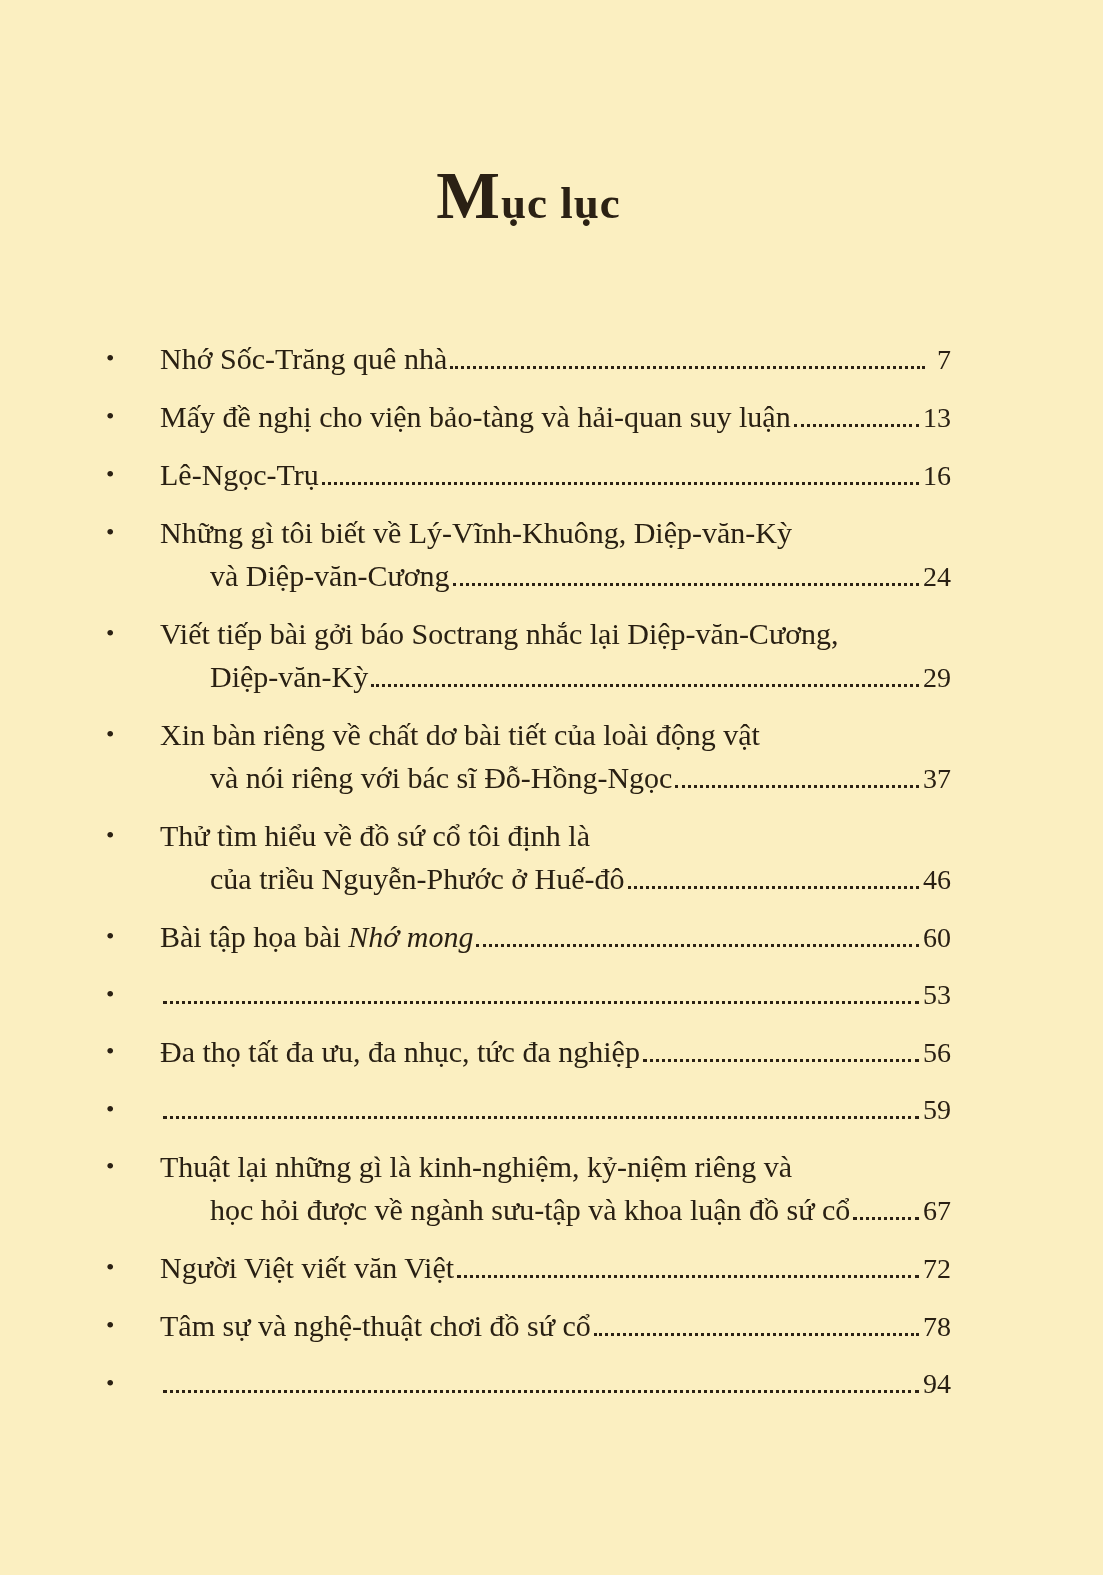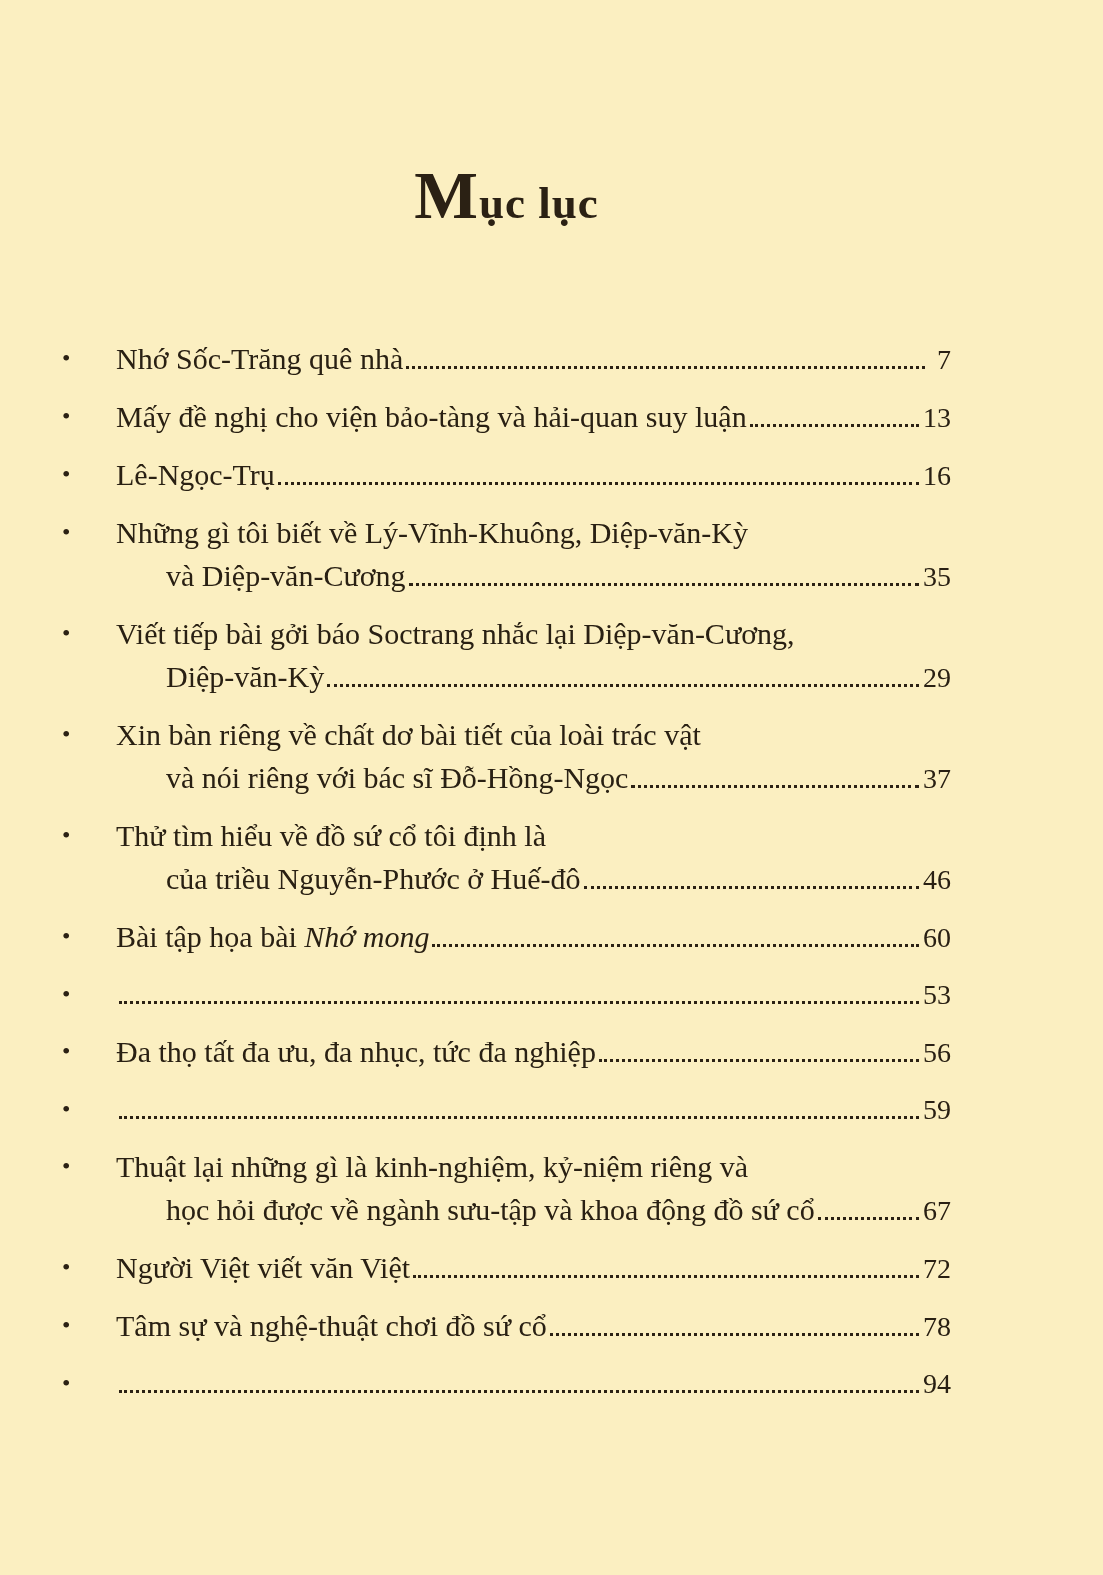--- a/index.html
+++ b/index.html
@@ -11,21 +11,21 @@
     height: 1575px;
     background: #FBEFC1;
     overflow: hidden;
     font-family: "Liberation Serif", "DejaVu Serif", serif;
     color: #292013;
   }
   .page {
     box-sizing: border-box;
     width: 1103px;
     height: 1470px;
-    padding: 160px 152px 0 62px;
+    padding: 160px 152px 0 106px;
   }
   .page-title {
     margin: 0;
     text-align: center;
     font-size: 45px;
     font-weight: 700;
     line-height: 72px;
     letter-spacing: 1px;
     color: #2b2114;
   }
@@ -126,21 +126,21 @@
 
   <div class="entry">
     <span class="bullet">•</span>
     <div class="entry-content">
           <div class="line">
             <span class="entry-text"><span>Những gì tôi biết về Lý-Vĩnh-Khuông, Diệp-văn-Kỳ</span></span>
           </div>
           <div class="line continuation">
             <span class="entry-text"><span>và Diệp-văn-Cương</span></span>
             <span class="leader"></span>
-            <span class="page-num">35</span>
+            <span class="page-num">24</span>
           </div>
         </div>
   </div>
 
   <div class="entry">
     <span class="bullet">•</span>
     <div class="entry-content">
           <div class="line">
             <span class="entry-text"><span>Viết tiếp bài gởi báo Soctrang nhắc lại Diệp-văn-Cương,</span></span>
           </div>
@@ -149,21 +149,21 @@
             <span class="leader"></span>
             <span class="page-num">29</span>
           </div>
         </div>
   </div>
 
   <div class="entry">
     <span class="bullet">•</span>
     <div class="entry-content">
           <div class="line">
-            <span class="entry-text"><span>Xin bàn riêng về chất dơ bài tiết của loài trác vật</span></span>
+            <span class="entry-text"><span>Xin bàn riêng về chất dơ bài tiết của loài động vật</span></span>
           </div>
           <div class="line continuation">
             <span class="entry-text"><span>và nói riêng với bác sĩ Đỗ-Hồng-Ngọc</span></span>
             <span class="leader"></span>
             <span class="page-num">37</span>
           </div>
         </div>
   </div>
 
   <div class="entry">
@@ -222,21 +222,21 @@
         </div>
   </div>
 
   <div class="entry">
     <span class="bullet">•</span>
     <div class="entry-content">
           <div class="line">
             <span class="entry-text"><span>Thuật lại những gì là kinh-nghiệm, kỷ-niệm riêng và</span></span>
           </div>
           <div class="line continuation">
-            <span class="entry-text"><span>học hỏi được về ngành sưu-tập và khoa động đồ sứ cổ</span></span>
+            <span class="entry-text"><span>học hỏi được về ngành sưu-tập và khoa luận đồ sứ cổ</span></span>
             <span class="leader"></span>
             <span class="page-num">67</span>
           </div>
         </div>
   </div>
 
   <div class="entry">
     <span class="bullet">•</span>
     <div class="entry-content">
           <div class="line">

